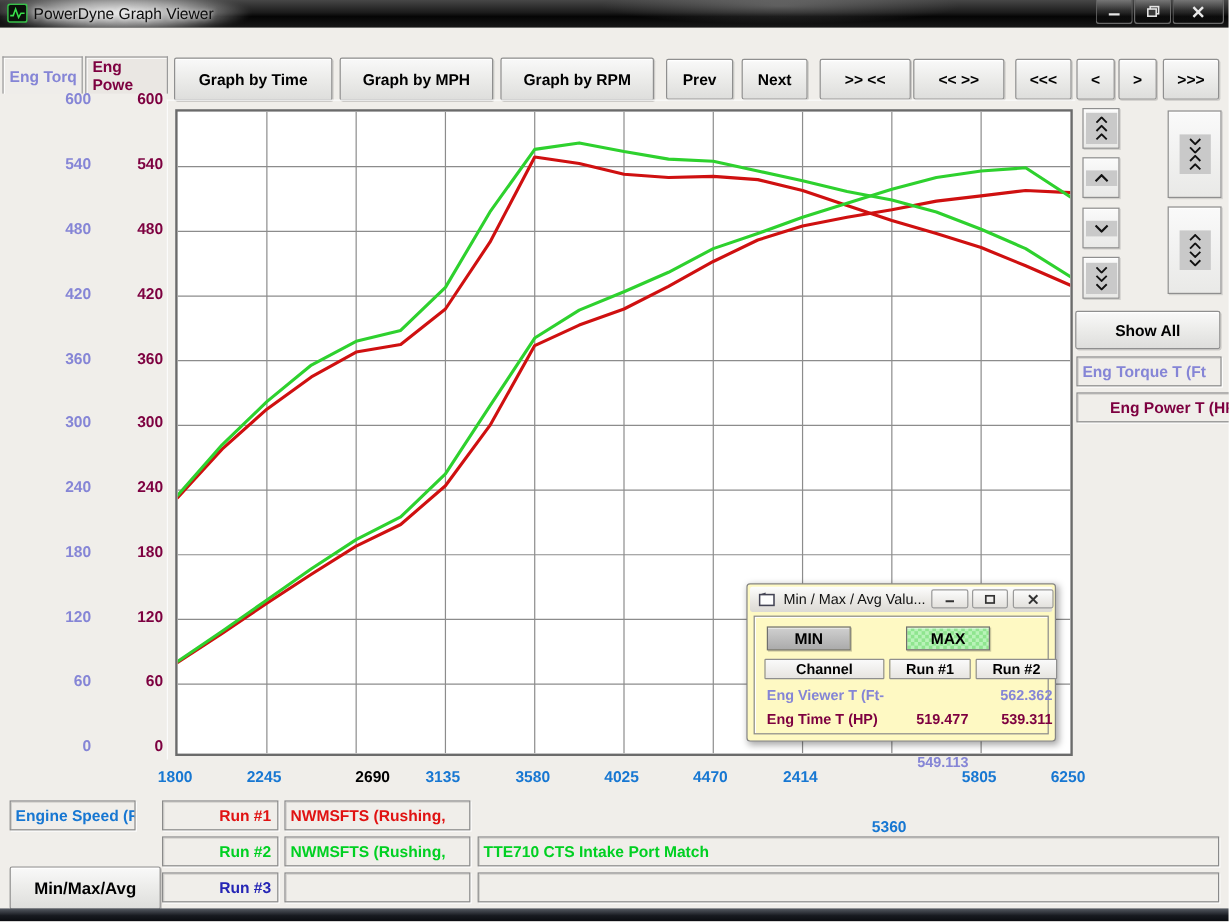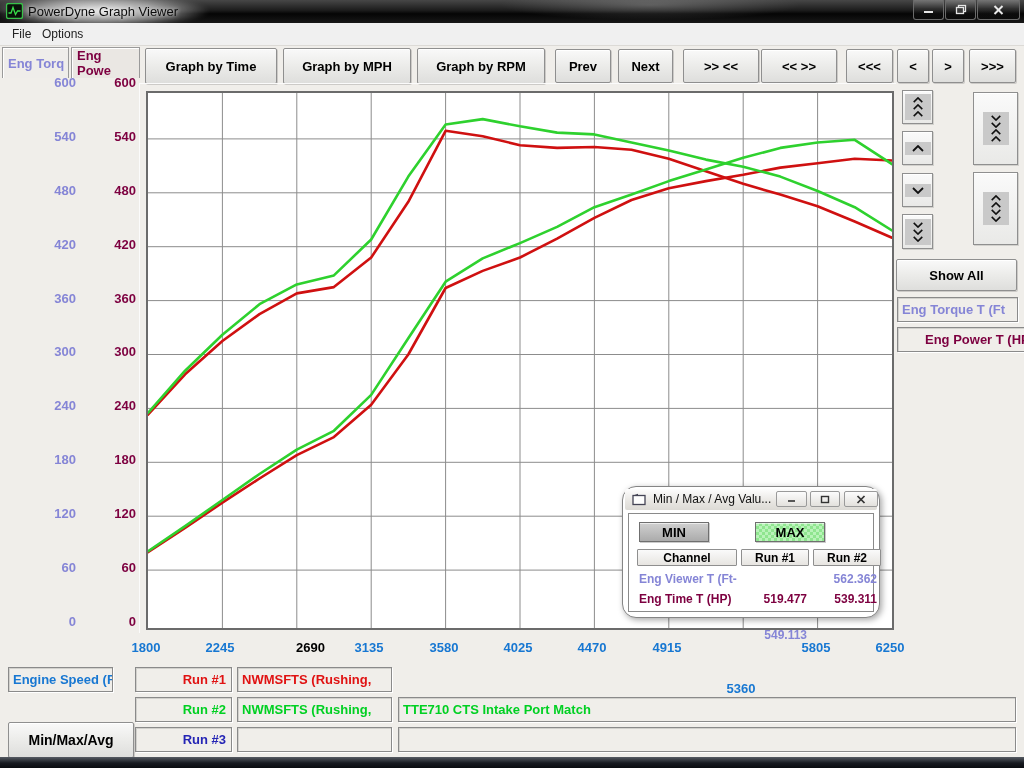--- a/index.html
+++ b/index.html
@@ -45,22 +45,22 @@
   .icon-btn{position:absolute;box-sizing:border-box;border:1px solid #8f8f8f;
             background:linear-gradient(#fafafa,#e9e9e7);box-shadow:inset 0 1px 0 #fff,1px 1px 0 rgba(0,0,0,.12);
             display:flex;align-items:center;justify-content:center;}
   .pad{background:#c9c9c9;display:flex;flex-direction:column;align-items:center;justify-content:center;
        padding:3px 7px;gap:1px;}
   .chan-box{position:absolute;box-sizing:border-box;height:25px;border:1px solid #8a8a8a;
             box-shadow:inset 1px 1px 0 rgba(0,0,0,.12),1px 1px 0 #fff;background:#f0eeea;
             display:flex;align-items:center;padding-left:4px;font-weight:bold;font-size:13px;
             white-space:nowrap;overflow:hidden;}
   
-  .mmwin{position:absolute;left:622px;top:486px;width:256px;height:130px;background:#ffffff;
-         border:1px solid #858585;border-radius:14px;box-shadow:2px 2px 6px rgba(0,0,0,.35);}
+  .mmwin{position:absolute;left:622px;top:486px;width:256px;height:130px;background:#fef9c3;
+         border:1px solid #858585;border-radius:3px;box-shadow:2px 2px 6px rgba(0,0,0,.35);}
   .mmtitle{position:absolute;left:2px;top:2px;right:2px;height:21px;
            background:linear-gradient(#fdfdfd,#e8e6e2 60%,#dcdad5);border-radius:2px;
            font-size:12px;color:#111;}
   .mmbtn{position:absolute;top:2px;height:16px;box-sizing:border-box;border:1px solid #9a9a9a;border-radius:2px;
          background:linear-gradient(#fcfcfc,#e3e1dd);display:flex;align-items:center;justify-content:center;}
   .mmbody{position:absolute;left:5px;top:26px;width:246px;height:99px;box-sizing:border-box;
           border:1px solid #8a8a8a;box-shadow:inset 1px 1px 0 #fff;}
   .mmtoggle{position:absolute;box-sizing:border-box;width:70px;height:20px;border:1px solid #6f6f6f;
             display:flex;align-items:center;justify-content:center;font-weight:bold;font-size:13px;
             box-shadow:inset 0 1px 0 rgba(255,255,255,.6),1px 1px 0 rgba(0,0,0,.2);}
@@ -103,24 +103,20 @@
       </div>
       <div class="winbtn close">
         <svg width="11" height="10" viewBox="0 0 11 10">
           <line x1="1.5" y1="1" x2="9.5" y2="9" stroke="#e9e9e9" stroke-width="2"></line>
           <line x1="9.5" y1="1" x2="1.5" y2="9" stroke="#e9e9e9" stroke-width="2"></line>
         </svg>
       </div>
     </div>
   </div>
 
-  <div class="menubar">
-    <span class="menu-item" style="left:6px;">File</span>
-    <span class="menu-item" style="left:36px;">Options</span>
-  </div>
 
   <div class="axis-tab c-torq" style="left:2px;width:67px;">Eng Torq</div>
   <div class="axis-tab c-pow" style="left:71px;width:69px;background:#eae7e3;">Eng Powe</div>
 
   <div class="btn" style="left:283px;top:48px;width:128px;height:36px;">Graph by MPH</div>
   <div class="btn" style="left:145px;top:48px;width:132px;height:36px;">Graph by Time</div>
   <div class="btn" style="left:417px;top:48px;width:128px;height:36px;">Graph by RPM</div>
   <div class="btn" style="left:555px;top:49px;width:56px;height:34px;">Prev</div>
   <div class="btn" style="left:618px;top:49px;width:55px;height:34px;">Next</div>
   <div class="btn" style="left:683px;top:49px;width:76px;height:34px;">&gt;&gt; &lt;&lt;</div>
@@ -157,21 +153,21 @@
       <span class="tick" style="right: 0px; top: 75px; color: rgb(125, 0, 64);">600</span>
     </div>
   <div id="x-axis" style="position:absolute;left:0;top:640px;width:1024px;height:18px;">
       <span class="tick" style="left: 116px; top: 0px; width: 60px; text-align: center; color: rgb(23, 119, 210);">1800</span>
       <span class="tick" style="left: 190px; top: 0px; width: 60px; text-align: center; color: rgb(23, 119, 210);">2245</span>
       <span class="tick" style="left: 265px; top: 0px; width: 60px; text-align: right; color: #000000;">2690</span>
       <span class="tick" style="left: 339px; top: 0px; width: 60px; text-align: center; color: rgb(23, 119, 210);">3135</span>
       <span class="tick" style="left: 414px; top: 0px; width: 60px; text-align: center; color: rgb(23, 119, 210);">3580</span>
       <span class="tick" style="left: 488px; top: 0px; width: 60px; text-align: center; color: rgb(23, 119, 210);">4025</span>
       <span class="tick" style="left: 562px; top: 0px; width: 60px; text-align: center; color: rgb(23, 119, 210);">4470</span>
-      <span class="tick" style="left: 637px; top: 0px; width: 60px; text-align: center; color: rgb(23, 119, 210);">4915</span>
+      <span class="tick" style="left: 637px; top: 0px; width: 60px; text-align: center; color: rgb(23, 119, 210);">2414</span>
       <span class="tick" style="left: 711px; top: 0px; width: 60px; text-align: center; color: rgb(23, 119, 210); margin-top: 41px;">5360</span>
       <span class="tick" style="left: 786px; top: 0px; width: 60px; text-align: center; color: rgb(23, 119, 210);">5805</span>
       <span class="tick" style="left: 860px; top: 0px; width: 60px; text-align: center; color: rgb(23, 119, 210);">6250</span>
     </div>
 
   <div class="plot-bevel"></div>
   <div class="plot">
     <svg width="744" height="535" viewBox="0 0 744 535">
         <line x1="74.4" y1="0" x2="74.4" y2="535" stroke="#8c8c8c" stroke-width="1"></line>
         <line x1="148.8" y1="0" x2="148.8" y2="535" stroke="#8c8c8c" stroke-width="1"></line>

